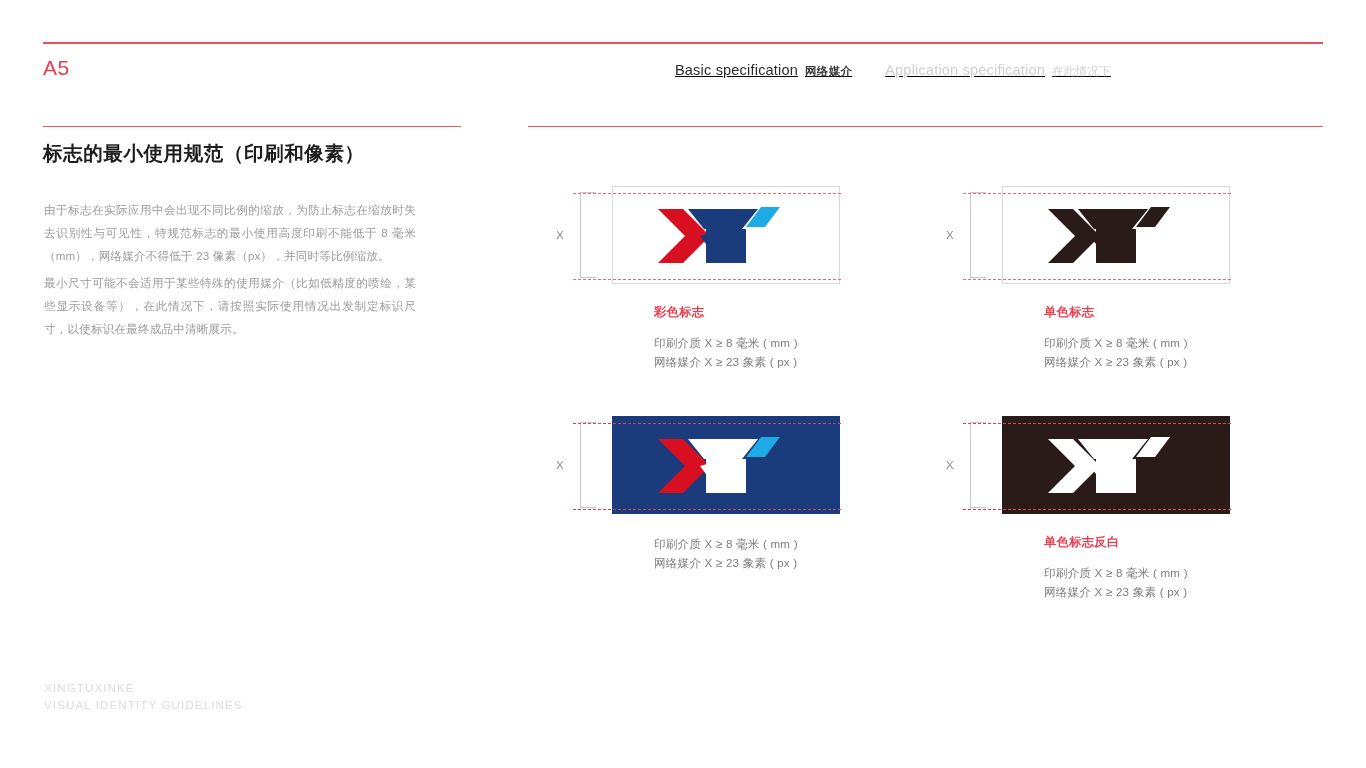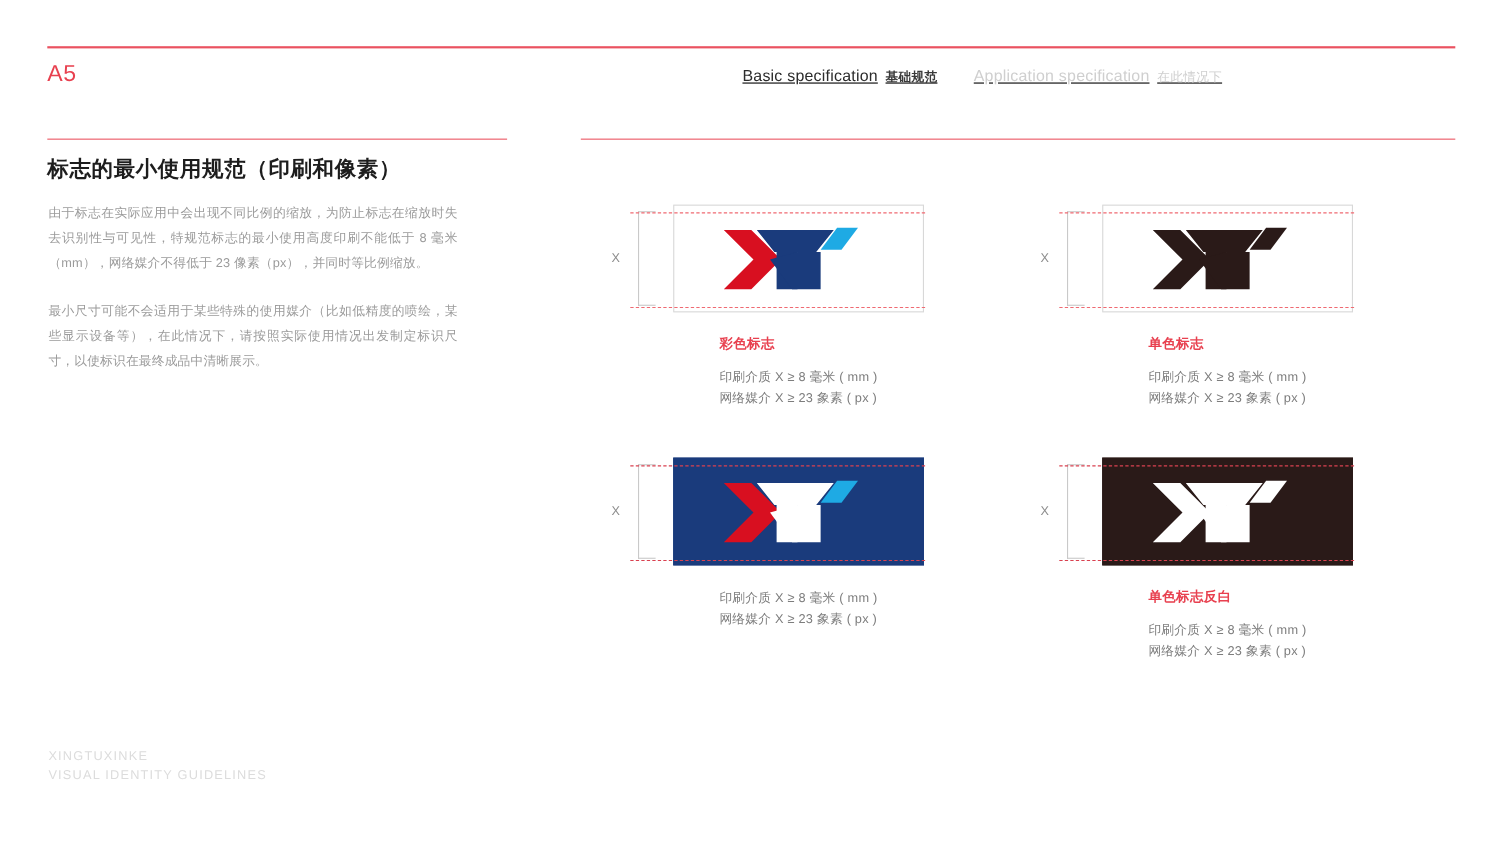--- a/index.html
+++ b/index.html
@@ -82,21 +82,21 @@
   .para {
     position: absolute;
     left: 44px;
     width: 372px;
     font-size: 11.6px;
     line-height: 2.0;
     color: #9b9b9b;
     letter-spacing: 0.15px;
     text-align: justify;
   }
-  .para-1 { top: 182px; }
+  .para-1 { top: 198px; }
   .para-2 { top: 271px; }
 
   .footer {
     position: absolute;
     left: 44px; top: 680px;
     font-size: 11.6px;
     line-height: 1.45;
     color: #dcdcdc;
     letter-spacing: 1.1px;
   }
@@ -199,21 +199,21 @@
 
 <div id="page">
 
   <div class="rule-top"></div>
 
   <div class="page-code">A5</div>
 
   <div class="nav">
     <div class="nav-item active">
       <span class="nav-en">Basic specification</span>
-      <span class="nav-cn">基础规范</span>
+      <span class="nav-cn">网络媒介</span>
     </div>
     <div class="nav-item inactive">
       <span class="nav-en">Application specification</span>
       <span class="nav-cn">在此情况下</span>
     </div>
   </div>
 
   <div class="rule-sub-left"></div>
   <div class="rule-sub-right"></div>
 

